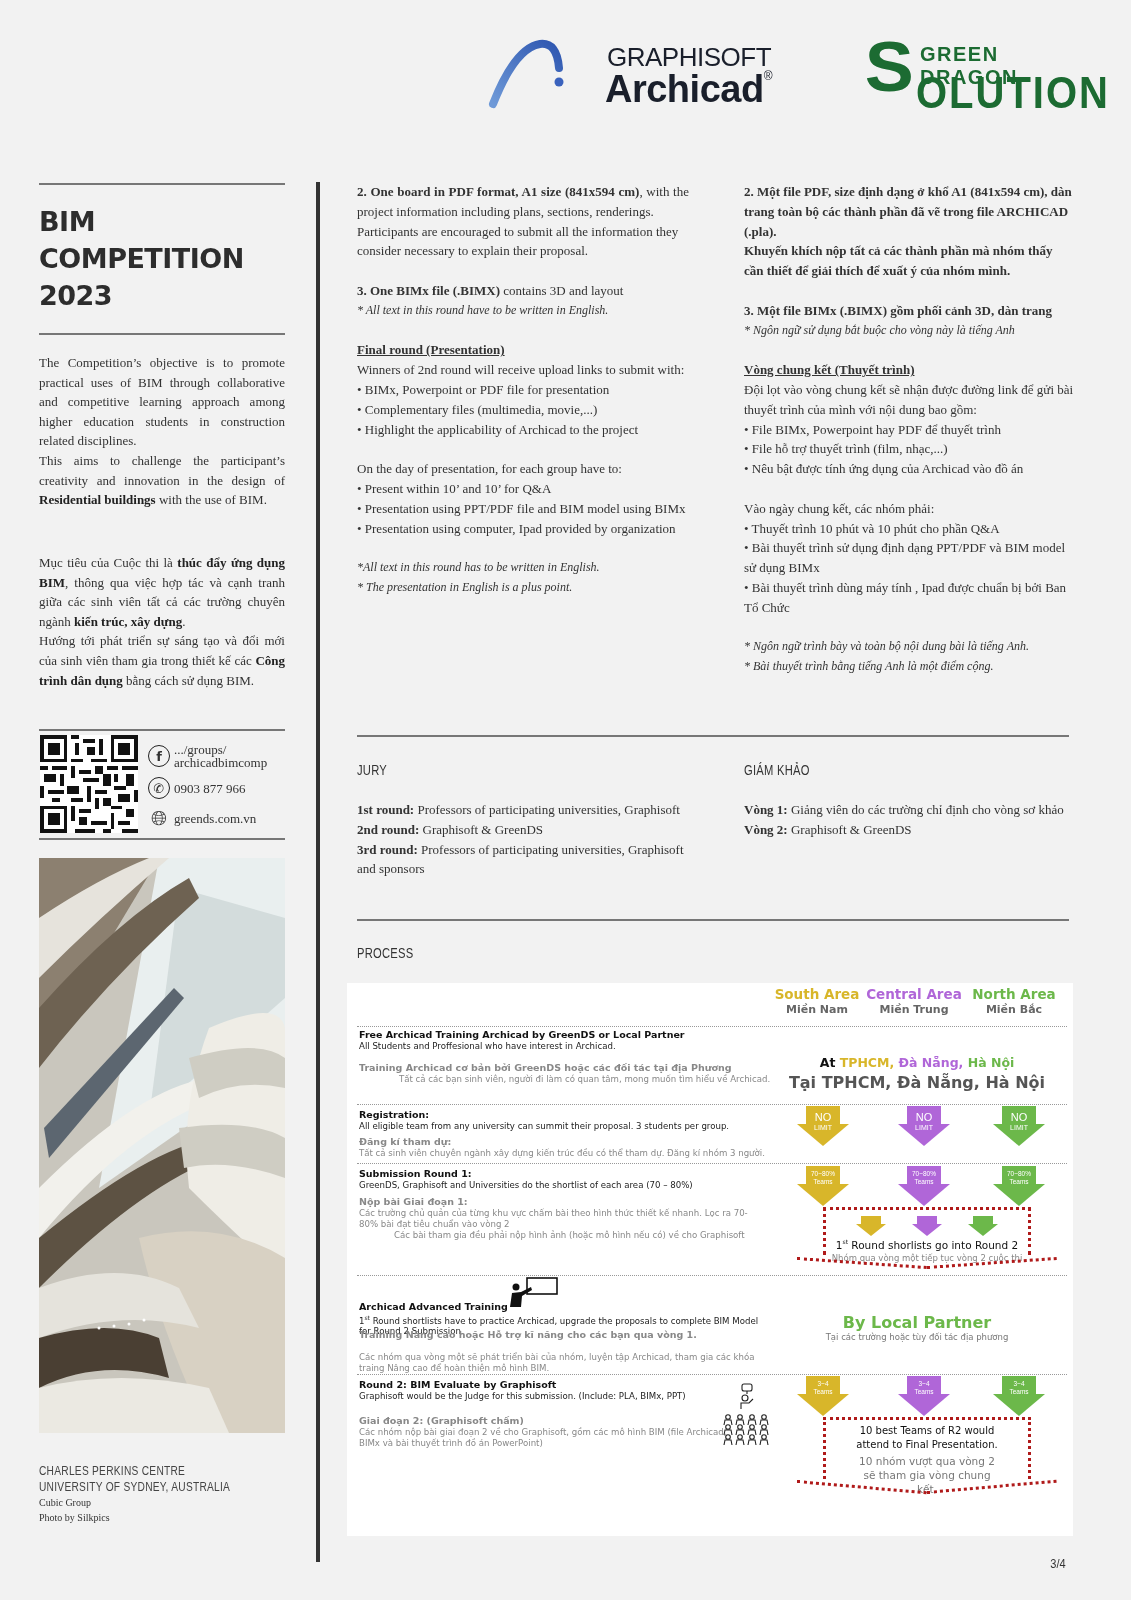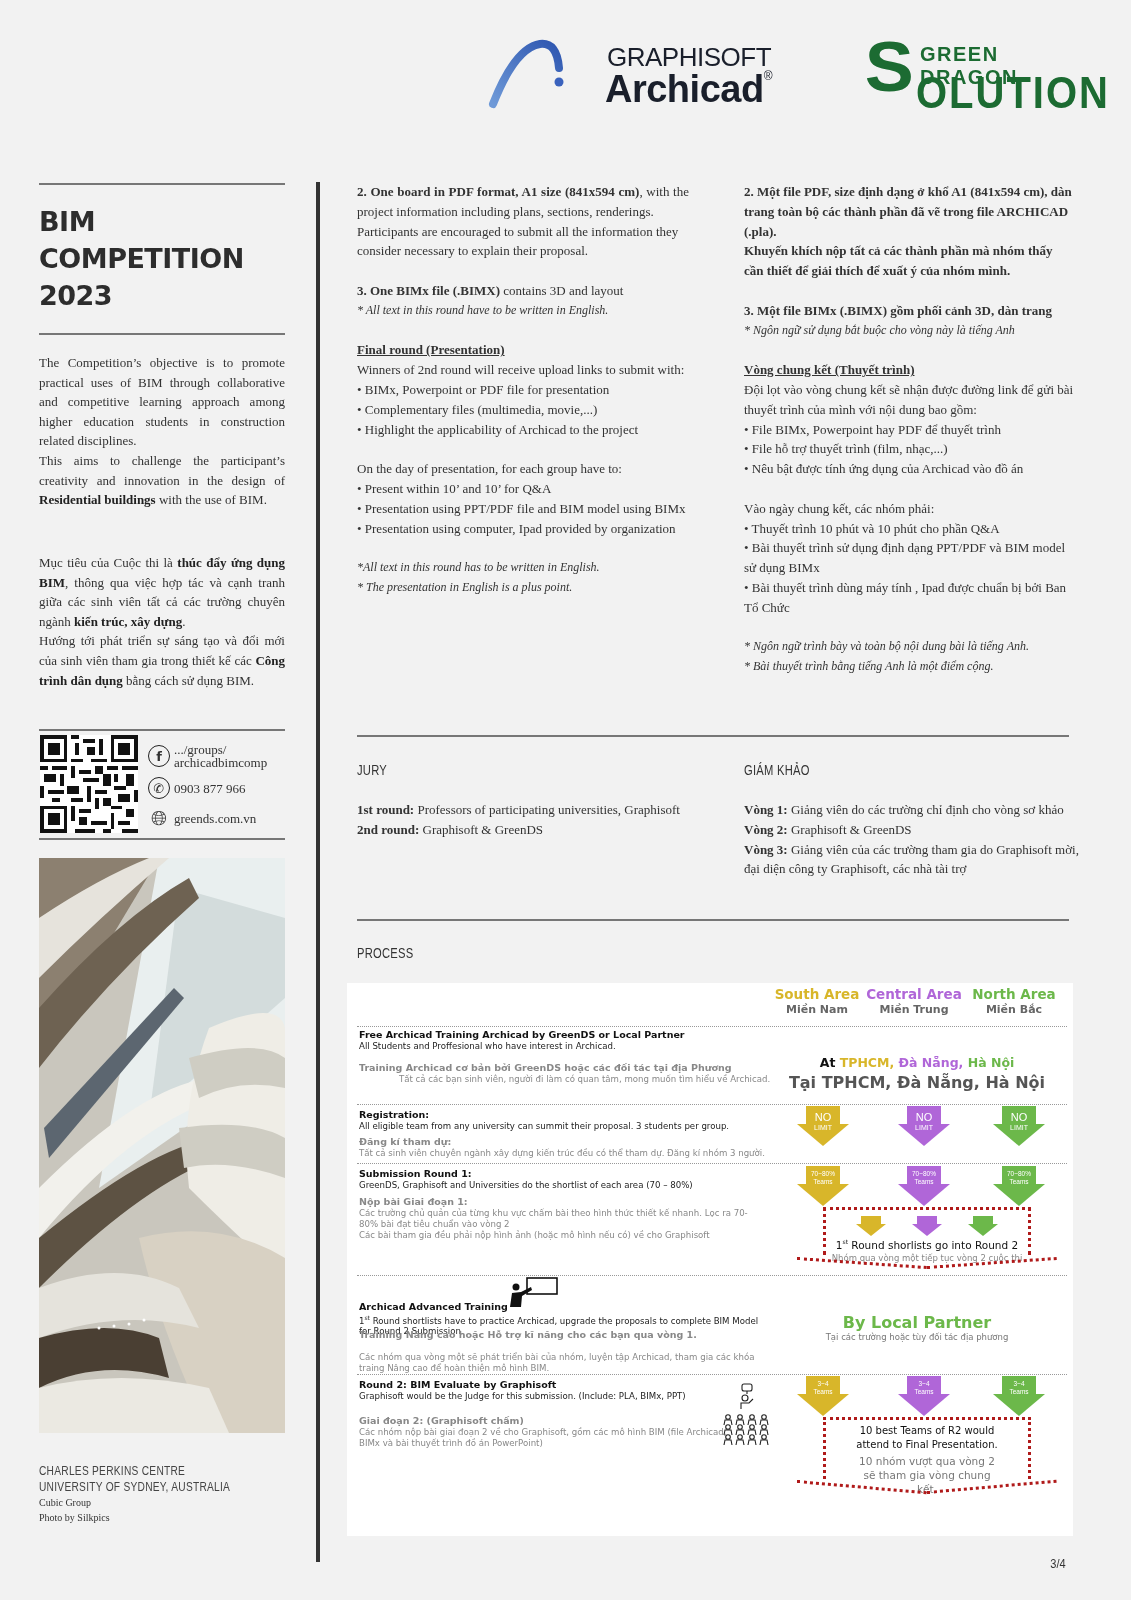--- a/index.html
+++ b/index.html
@@ -252,25 +252,25 @@
   <p class="ital">* Ngôn ngữ trình bày và toàn bộ nội dung bài là tiếng Anh.</p>
   <p class="ital">* Bài thuyết trình bằng tiếng Anh là một điểm cộng.</p>
 </div>
 
 <div class="hr" style="left:357px;top:735px;width:712px;"></div>
 <div class="sect-hdr" style="left:357px;top:762px;">JURY</div>
 <div class="sect-hdr" style="left:744px;top:762px;">GIÁM KHẢO</div>
 <div class="jury" style="left:357px;top:800px;">
   <p><b>1st round:</b><span> Professors of participating universities, Graphisoft</span></p>
   <p><b>2nd round:</b><span> Graphisoft &amp; GreenDS</span></p>
+  <p><b>3rd round:</b><span> Professors of participating universities, Graphisoft and sponsors</span></p>
 </div>
 <div class="jury" style="left:744px;top:800px;width:335px;">
   <p><b>Vòng 1:</b><span> Giảng viên do các trường chỉ định cho vòng sơ khảo</span></p>
   <p><b>Vòng 2:</b><span> Graphisoft &amp; GreenDS</span></p>
-  <p><b>Vòng 3:</b><span> Giảng viên của các trường tham gia do Graphisoft mời, đại diện công ty Graphisoft, các nhà tài trợ</span></p>
 </div>
 <div class="hr" style="left:357px;top:919px;width:712px;"></div>
 
 <div class="sect-hdr" style="left:357px;top:945px;">PROCESS</div>
 
 <div class="abs process">
 
   <div class="area" style="left:420px;width:100px;">
     <div class="n" style="color:#d8b62a">South Area</div>
     <div class="v">Miền Nam</div>
@@ -316,21 +316,21 @@
       <div class="head" style="border-top:22px solid #6cb84a"></div>
       <div class="lbl" style="top:5px;font-size:11px;">NO</div>
       <div class="lbl" style="top:18px;font-size:7px;">LIMIT</div>
     </div>
 
   <div class="dot-line" style="top:180px;"></div>
   <div class="p-en-t" style="top:185px;">Submission Round 1:</div>
   <div class="p-en" style="top:197px;">GreenDS, Graphisoft and Universities do the shortlist of each area (70 – 80%)</div>
   <div class="p-vi-t" style="top:213px;">Nộp bài Giai đoạn 1:</div>
   <div class="p-vi" style="top:225px;">Các trường chủ quản của từng khu vực chấm bài theo hình thức thiết kế nhanh. Lọc ra 70-80% bài đạt tiêu chuẩn vào vòng 2</div>
-  <div class="p-vi" style="top:247px;">Các bài tham gia đều phải nộp hình ảnh (hoặc mô hình nếu có) về cho Graphisoft</div>
+  <div class="p-vi" style="top:247px;margin-left:35px;">Các bài tham gia đều phải nộp hình ảnh (hoặc mô hình nếu có) về cho Graphisoft</div>
   <div class="arrow" style="left:450px;top:183px;">
       <div class="body" style="background:#d8b62a"></div>
       <div class="head" style="border-top:22px solid #d8b62a"></div>
       <div class="lbl" style="top:4px;font-size:6.5px;">70~80%</div>
       <div class="lbl" style="top:12px;font-size:6.5px;">Teams</div>
     </div>
   <div class="arrow" style="left:551px;top:183px;">
       <div class="body" style="background:#b066d8"></div>
       <div class="head" style="border-top:22px solid #b066d8"></div>
       <div class="lbl" style="top:4px;font-size:6.5px;">70~80%</div>

